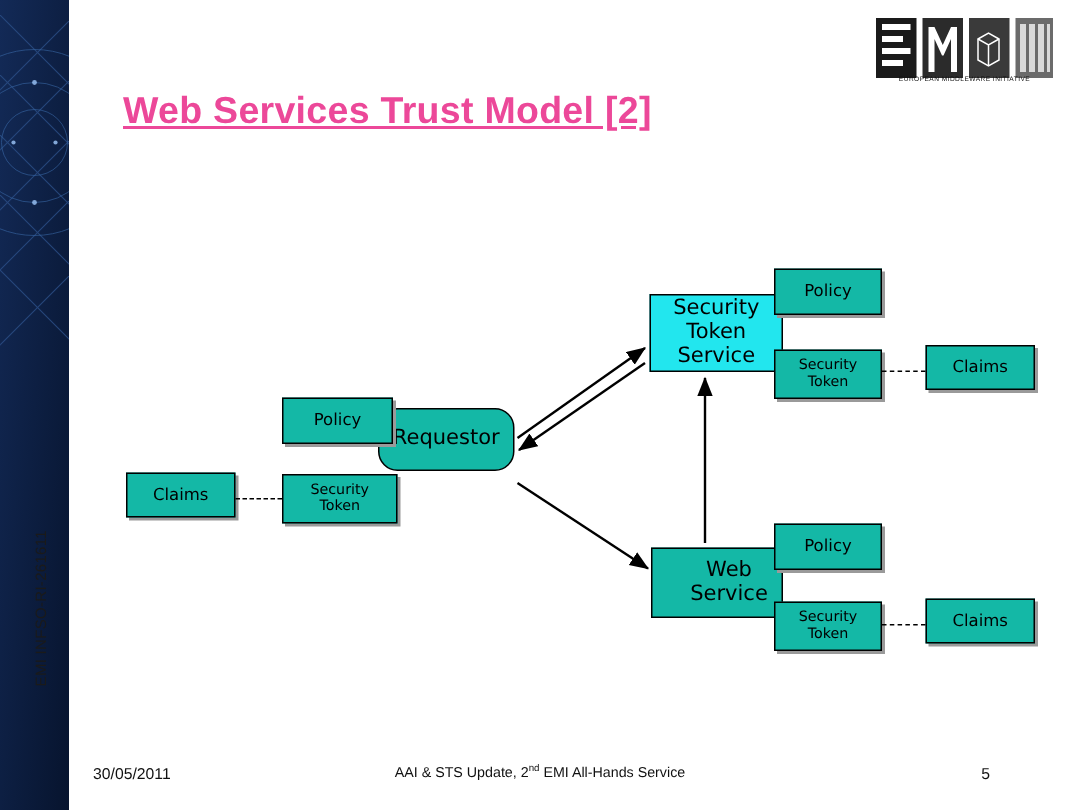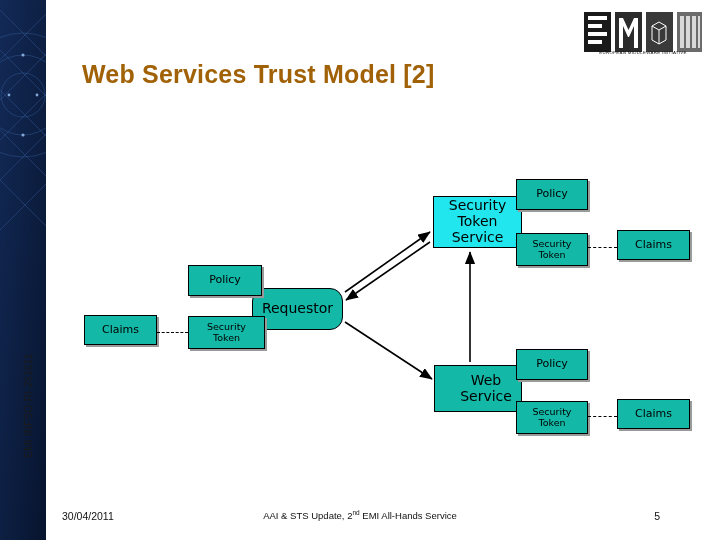--- a/index.html
+++ b/index.html
@@ -60,22 +60,23 @@
     white-space: nowrap;
   }
 
   
   .slide-title {
     position: absolute;
     left: 82px;
     top: 60px;
     font-size: 25px;
     font-weight: bold;
-    color: #a16207;
+    color: #ec4899;
     letter-spacing: .2px;
+    text-decoration: underline;
   }
 
   
   .diagram {
     position: absolute;
     left: 0; top: 0;
     width: 720px; height: 540px;
     pointer-events: none;
   }
   .box {
@@ -220,21 +221,21 @@
 <div class="box shadow lbl-small" style="left:516px; top:233px; width:72px; height:33px;">
   <span style="white-space:pre-line;">Security
 Token</span>
 </div>
 
 <div class="box shadow lbl-mid" style="left:617px; top:230px; width:73px; height:30px;">
   <span>Claims</span>
 </div>
 <div class="dashline" style="left:588px; top:247px; width:29px;"></div>
 
-<div class="box lbl-big" style="left:252px; top:288px; width:91px; height:42px;border-radius:13px;">
+<div class="box lbl-big" style="left:252px; top:272px; width:91px; height:42px;border-radius:13px;">
   <span>Requestor</span>
 </div>
 
 <div class="box shadow lbl-mid" style="left:188px; top:265px; width:74px; height:31px;">
   <span>Policy</span>
 </div>
 
 <div class="box shadow lbl-small" style="left:188px; top:316px; width:77px; height:33px;">
   <span style="white-space:pre-line;">Security
 Token</span>
@@ -272,15 +273,15 @@
   </defs>
 
   <line x1="345" y1="292" x2="430" y2="232" stroke="#000" stroke-width="1.6" marker-end="url(#arrow)"></line>
   <line x1="430" y1="242" x2="346" y2="300" stroke="#000" stroke-width="1.6" marker-end="url(#arrow)"></line>
 
   <line x1="345" y1="322" x2="432" y2="379" stroke="#000" stroke-width="1.6" marker-end="url(#arrow)"></line>
 
   <line x1="470" y1="362" x2="470" y2="252" stroke="#000" stroke-width="1.6" marker-end="url(#arrow)"></line>
 </svg>
 
-<div class="footer-date">30/04/2011</div>
+<div class="footer-date">30/05/2011</div>
 <div class="footer-center"><span>AAI &amp; STS Update, 2</span><sup>nd</sup><span> EMI All-Hands Service</span></div>
 <div class="footer-page">5</div>
 
 </body></html>

